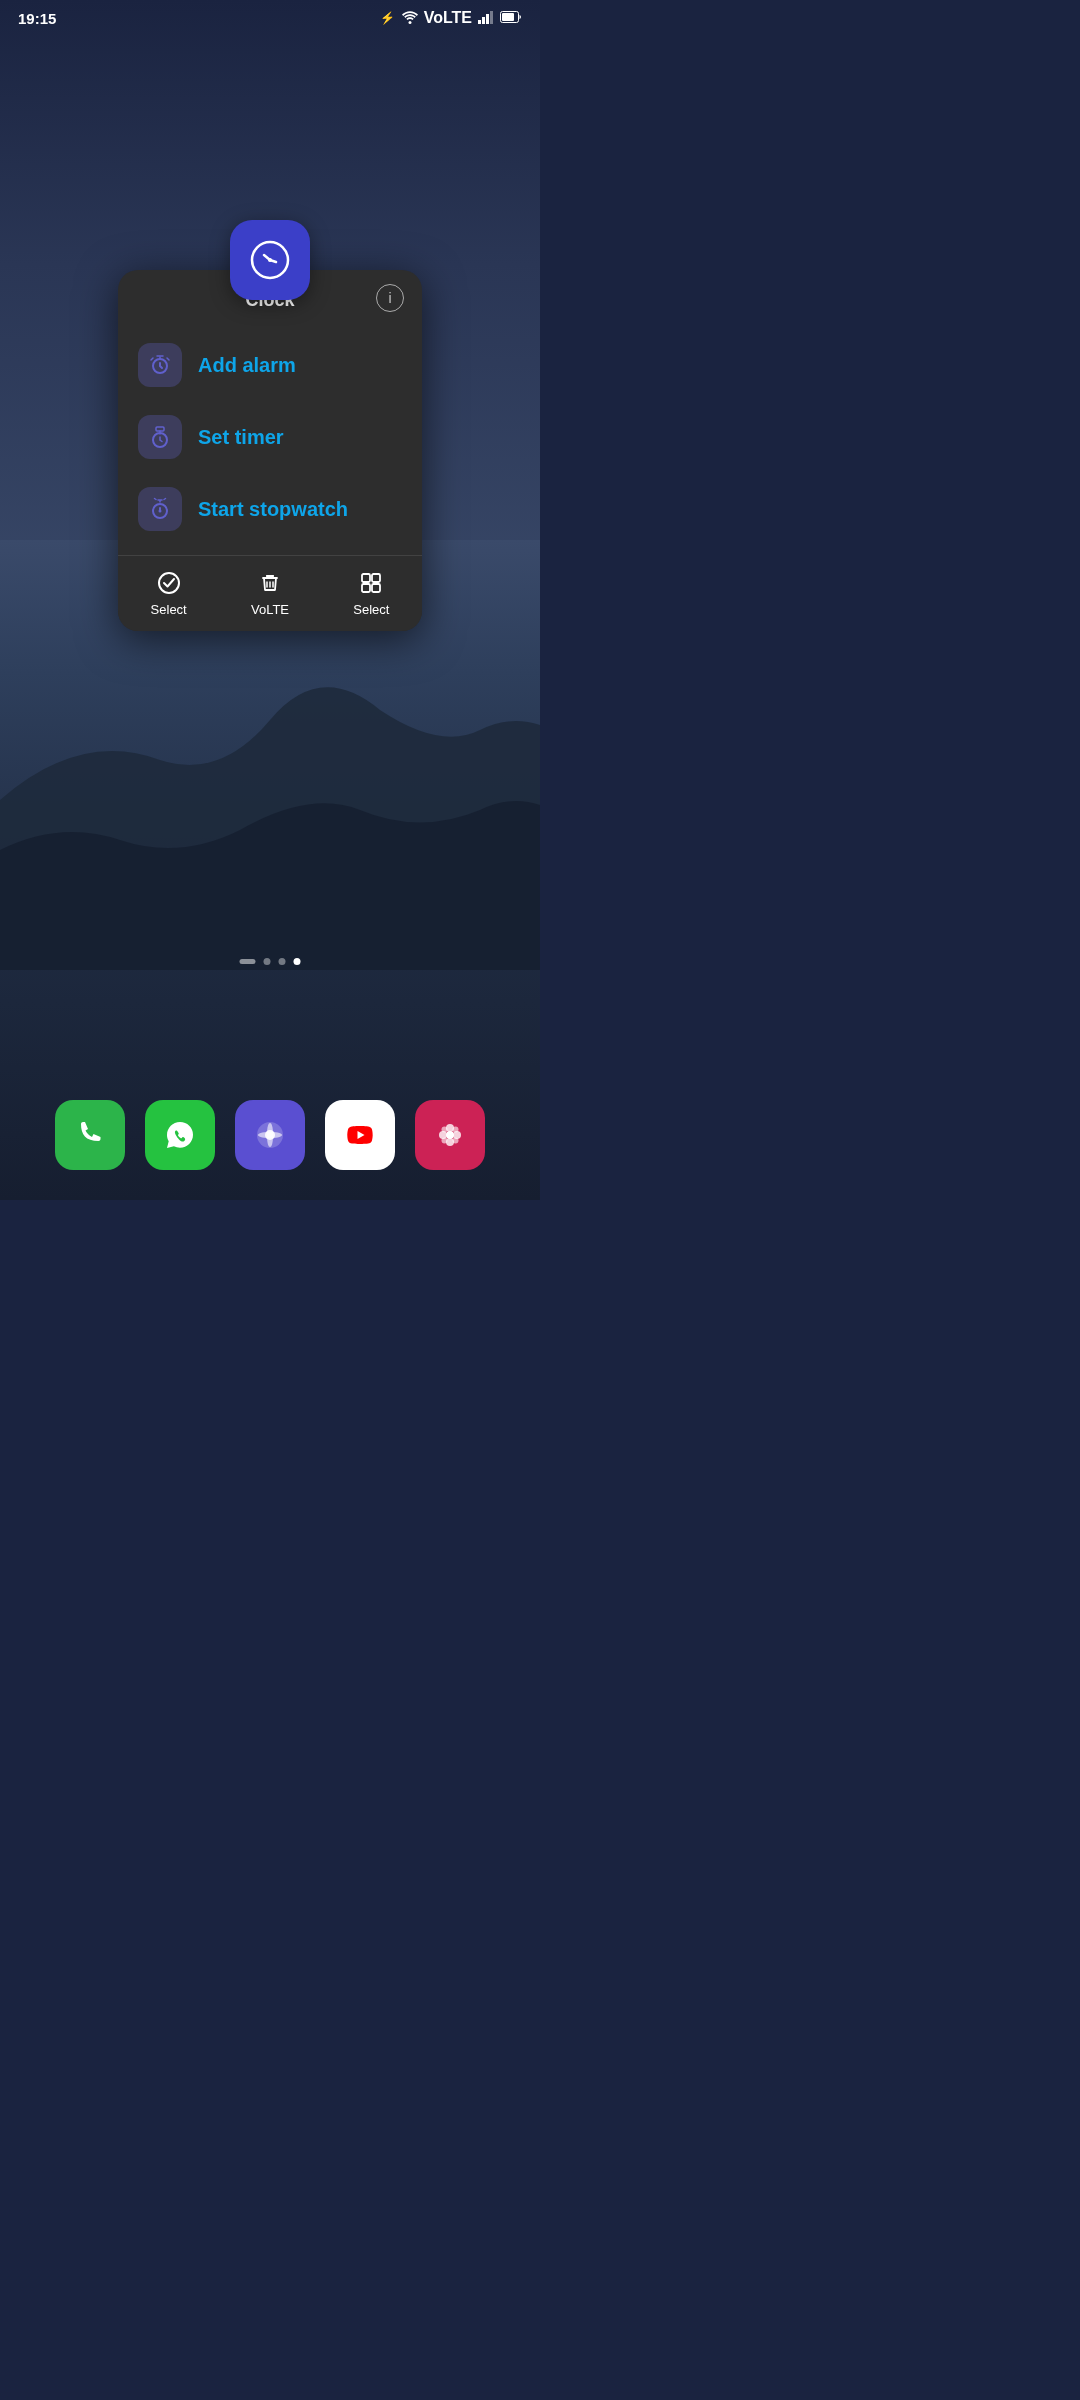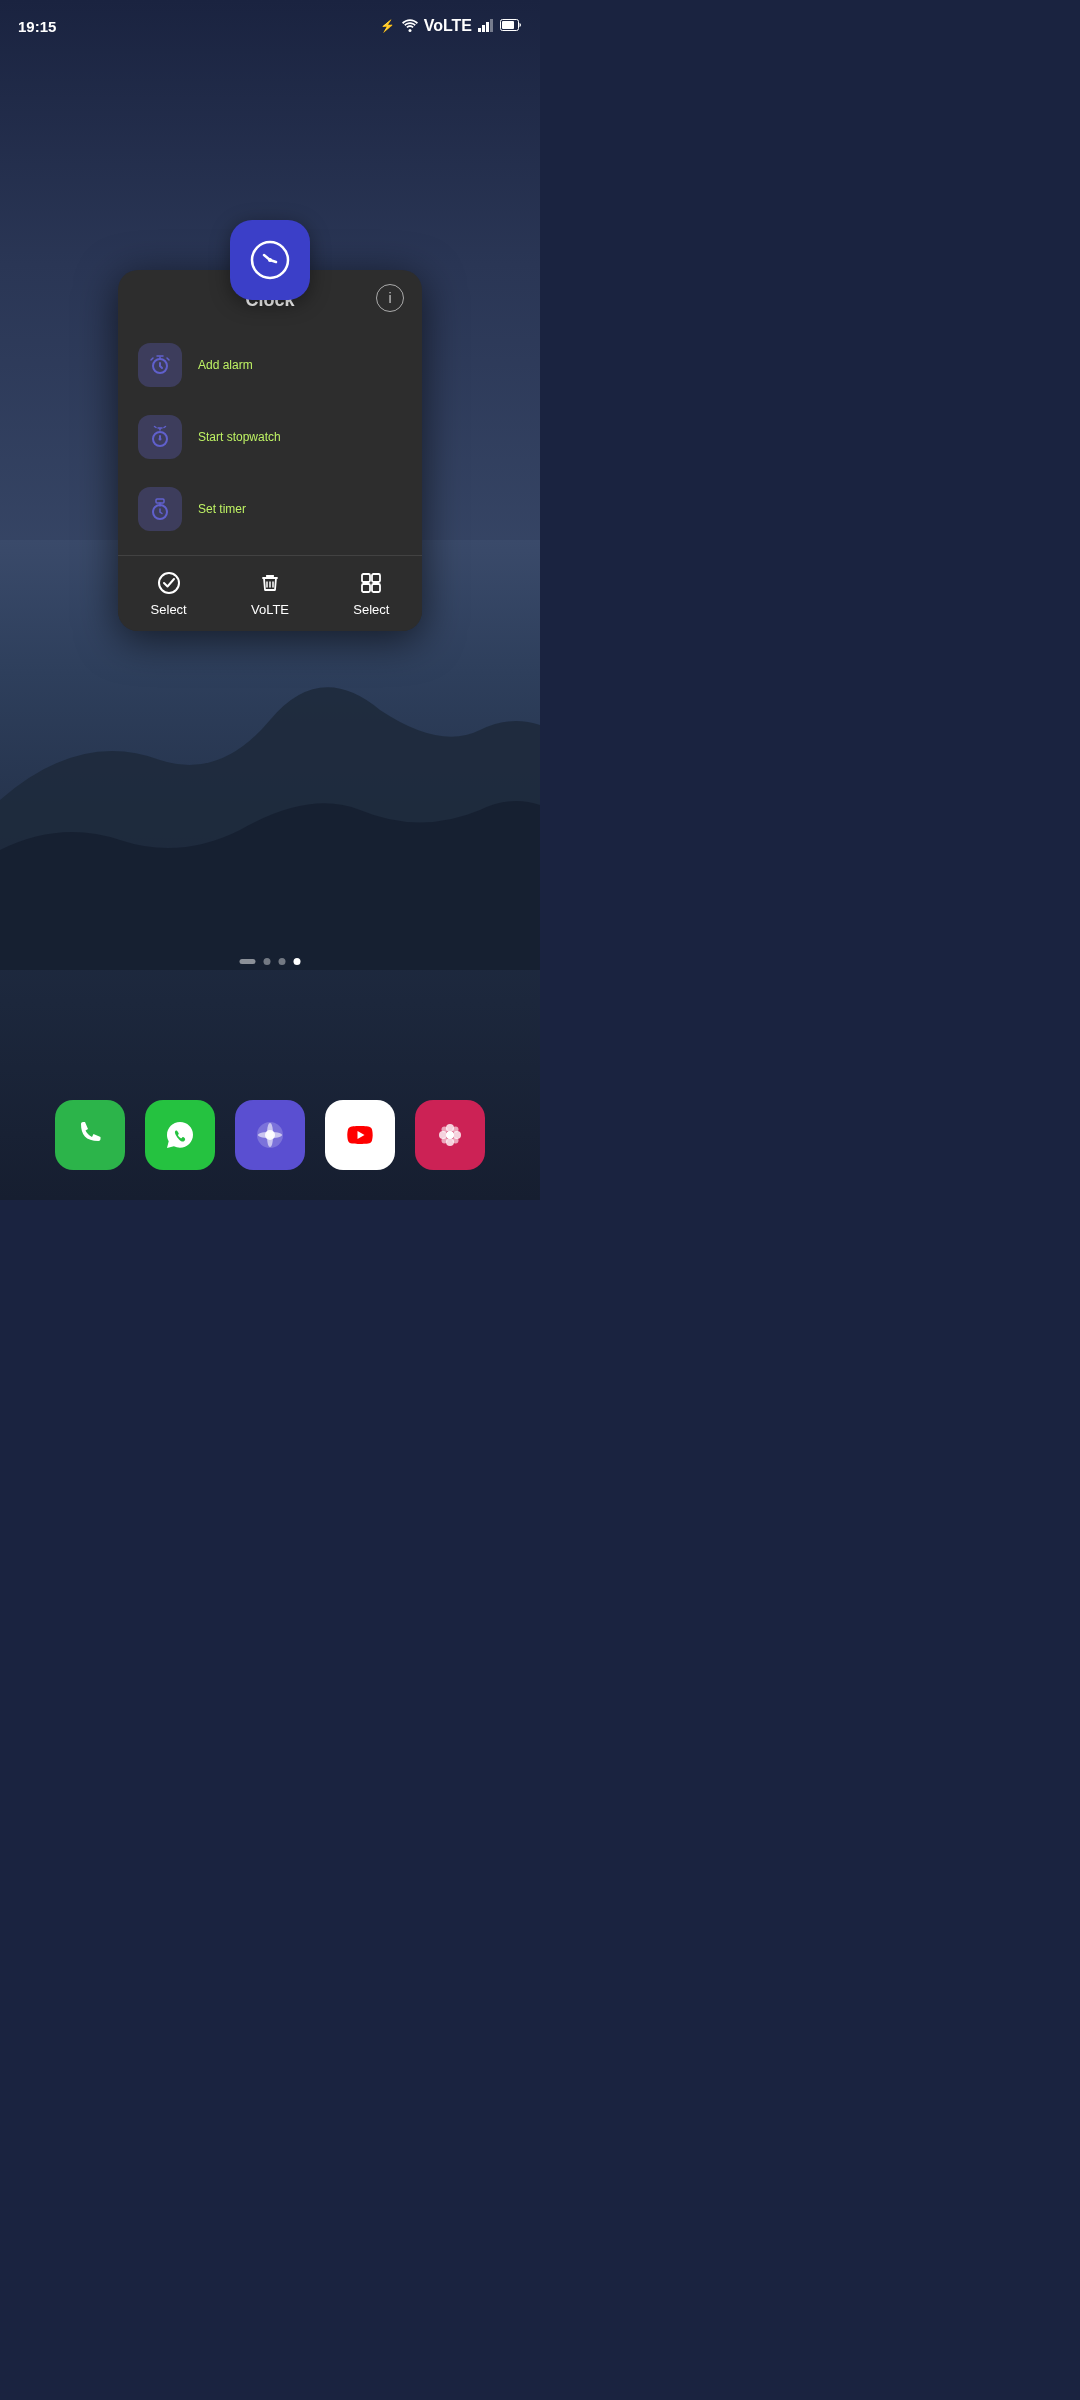--- a/index.html
+++ b/index.html
@@ -42,21 +42,21 @@
     }
 
     .dune svg {
       width: 100%;
       height: 100%;
     }
 
     
     .status-bar {
       position: absolute;
-      top: 8px; left: 0; right: 0;
+      top: 0; left: 0; right: 0;
       height: 36px;
       display: flex;
       align-items: center;
       justify-content: space-between;
       padding: 0 18px;
       z-index: 10;
     }
 
     .status-time {
       color: white;
@@ -164,23 +164,23 @@
       justify-content: center;
       flex-shrink: 0;
     }
 
     .menu-item-icon svg {
       width: 24px;
       height: 24px;
     }
 
     .menu-item-label {
-      color: #bef264;
-      font-size: 12px;
-      font-weight: 400;
+      color: #0ea5e9;
+      font-size: 20px;
+      font-weight: 700;
     }
 
     
     .menu-actions {
       display: flex;
       border-top: 1px solid rgba(255,255,255,0.1);
       background: #2d2d2d;
     }
 
     .menu-action {
@@ -340,40 +340,40 @@
           <path d="M9 3h6" stroke="#6060cc" stroke-width="1.5" stroke-linecap="round"></path>
           <path d="M12 6V4" stroke="#6060cc" stroke-width="1.5" stroke-linecap="round"></path>
         </svg>
       </div>
       <span class="menu-item-label">Add alarm</span>
     </div>
 
     <div class="menu-item">
       <div class="menu-item-icon">
         <svg viewBox="0 0 24 24" fill="none" xmlns="http://www.w3.org/2000/svg">
+          <rect x="8" y="2" width="8" height="4" rx="1" stroke="#6060cc" stroke-width="1.5"></rect>
+          <path d="M12 6v3" stroke="#6060cc" stroke-width="1.5" stroke-linecap="round"></path>
+          <circle cx="12" cy="15" r="7" stroke="#6060cc" stroke-width="2"></circle>
+          <path d="M12 12v3l2 1.5" stroke="#6060cc" stroke-width="1.5" stroke-linecap="round"></path>
+        </svg>
+      </div>
+      <span class="menu-item-label">Set timer</span>
+    </div>
+
+    <div class="menu-item">
+      <div class="menu-item-icon">
+        <svg viewBox="0 0 24 24" fill="none" xmlns="http://www.w3.org/2000/svg">
           <circle cx="12" cy="14" r="7" stroke="#6060cc" stroke-width="2"></circle>
           <path d="M12 11v3" stroke="#6060cc" stroke-width="2" stroke-linecap="round"></path>
           <path d="M10 3h4M12 3v2" stroke="#6060cc" stroke-width="1.5" stroke-linecap="round"></path>
           <circle cx="12" cy="14" r="1.5" fill="#6060cc"></circle>
           <path d="M8 2.5l-1.5-1M16 2.5l1.5-1" stroke="#6060cc" stroke-width="1.5" stroke-linecap="round"></path>
         </svg>
       </div>
       <span class="menu-item-label">Start stopwatch</span>
-    </div>
-
-    <div class="menu-item">
-      <div class="menu-item-icon">
-        <svg viewBox="0 0 24 24" fill="none" xmlns="http://www.w3.org/2000/svg">
-          <rect x="8" y="2" width="8" height="4" rx="1" stroke="#6060cc" stroke-width="1.5"></rect>
-          <path d="M12 6v3" stroke="#6060cc" stroke-width="1.5" stroke-linecap="round"></path>
-          <circle cx="12" cy="15" r="7" stroke="#6060cc" stroke-width="2"></circle>
-          <path d="M12 12v3l2 1.5" stroke="#6060cc" stroke-width="1.5" stroke-linecap="round"></path>
-        </svg>
-      </div>
-      <span class="menu-item-label">Set timer</span>
     </div>
   </div>
 
   <div class="menu-actions">
 
     <div class="menu-action">
       <svg viewBox="0 0 26 26" fill="none" xmlns="http://www.w3.org/2000/svg">
         <circle cx="13" cy="13" r="10" stroke="white" stroke-width="2"></circle>
         <path d="M8 13l3.5 3.5L18 9" stroke="white" stroke-width="2" stroke-linecap="round" stroke-linejoin="round"></path>
       </svg>

